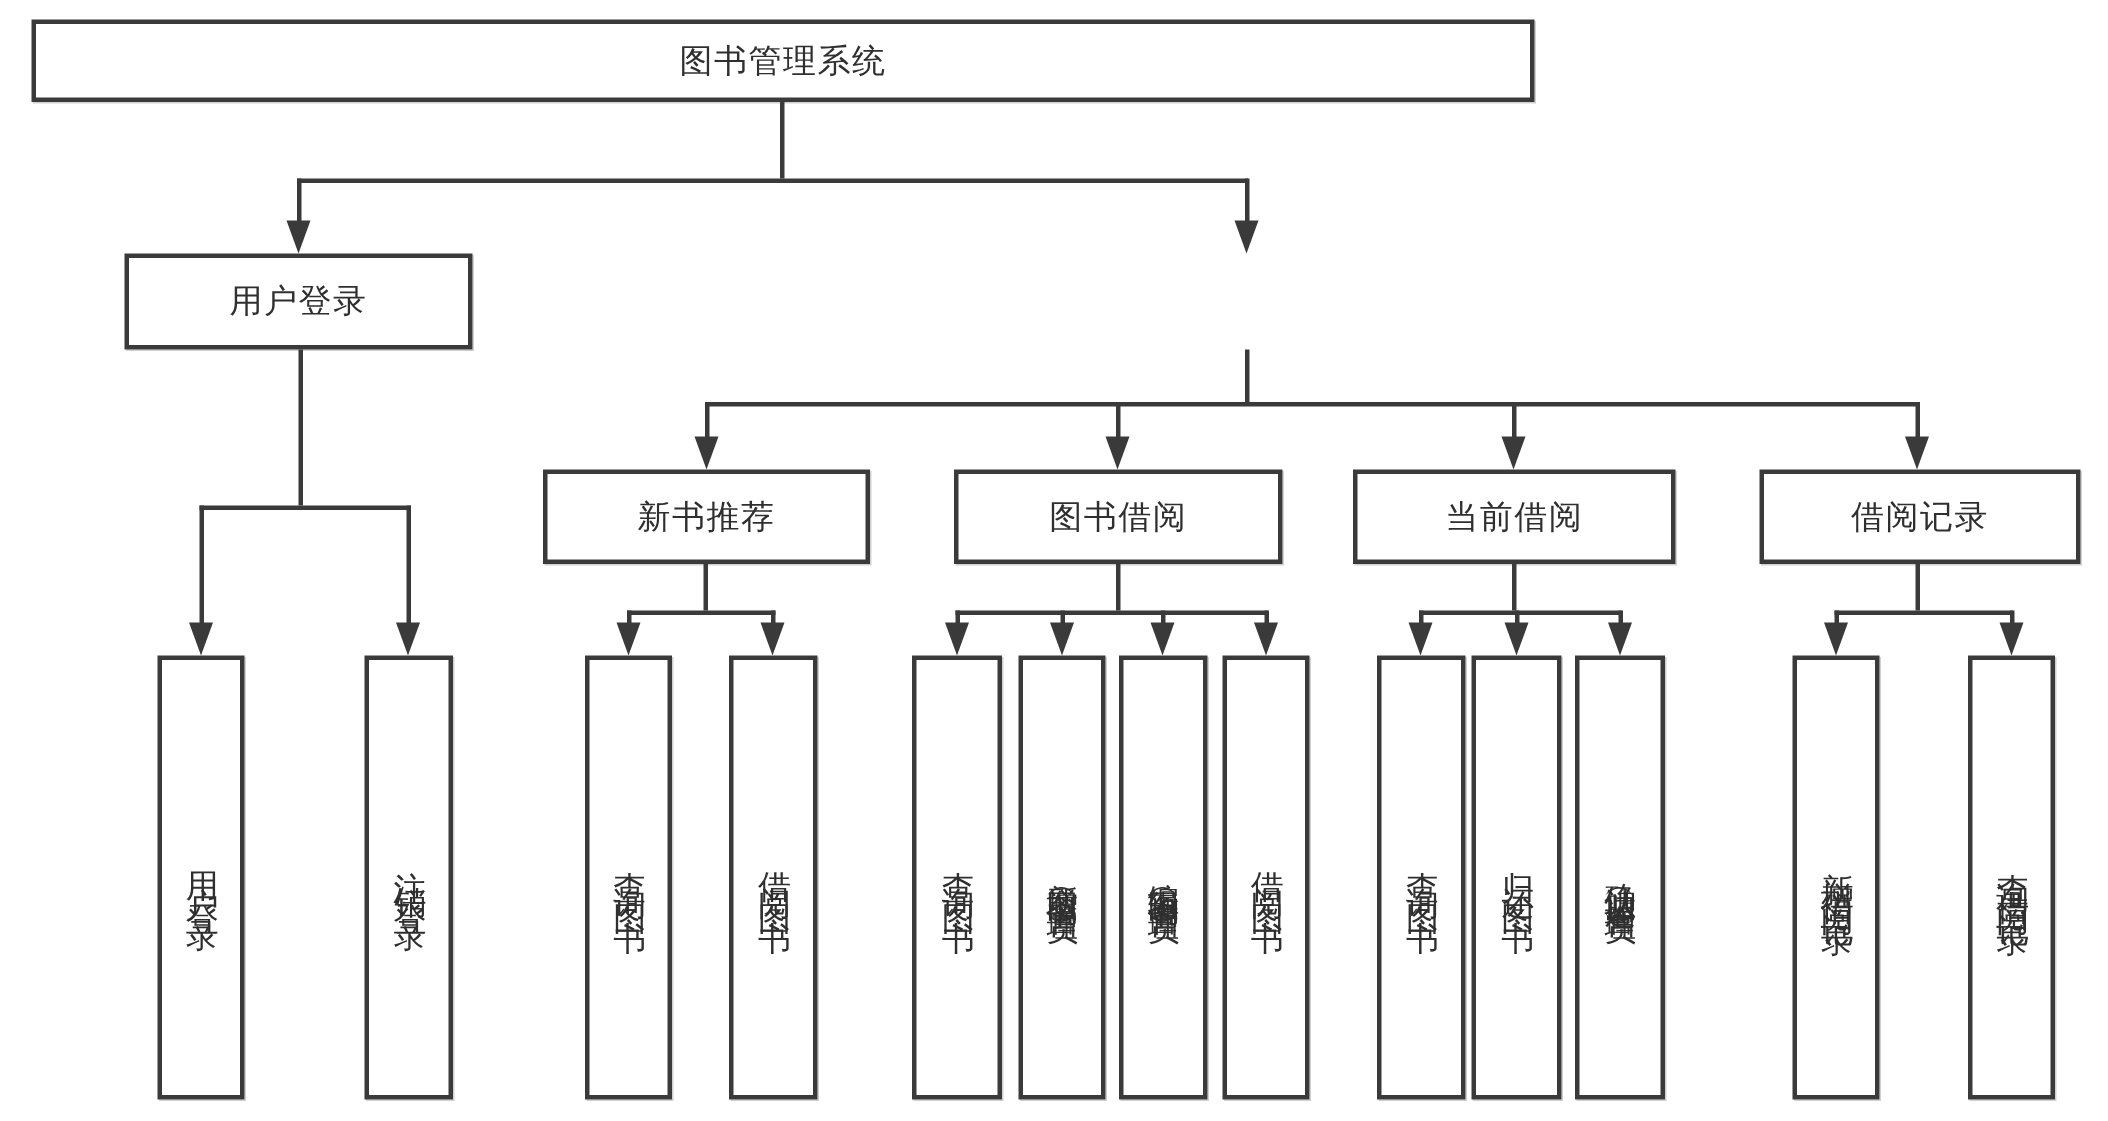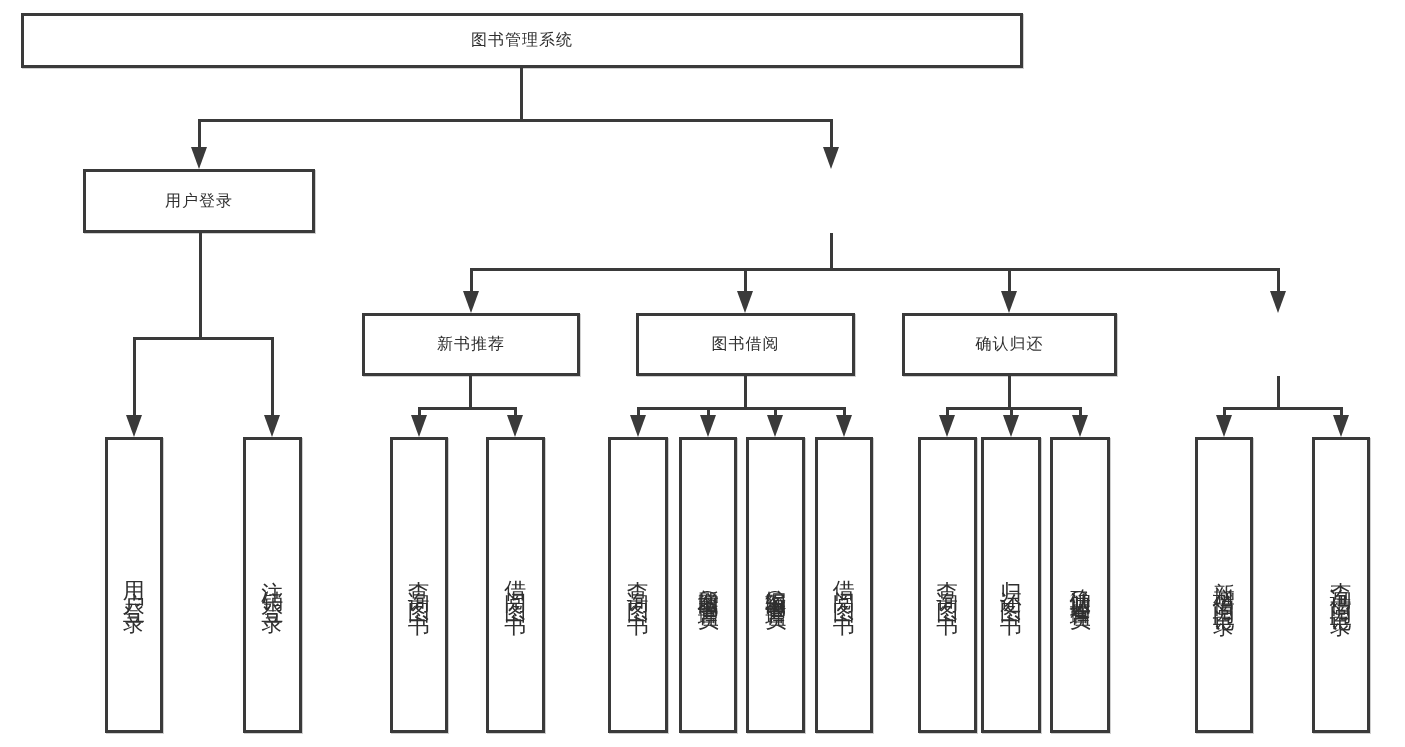--- a/index.html
+++ b/index.html
@@ -18,21 +18,21 @@
   
   .box{
     position:absolute;
     background:#ffffff;
     border:3px solid var(--line);
     color:var(--text);
     display:flex;align-items:center;justify-content:center;
     box-shadow:1px 1px 0 rgba(120,120,120,.35);
   }
   .box-h{
-    font-size:16px;
+    font-size:22px;
     letter-spacing:1px;
     white-space:nowrap;
   }
   .box-v{
     writing-mode:vertical-rl;
     text-orientation:mixed;
     font-size:22px;
     line-height:1.25;
     top:437px;height:296px;
   }
@@ -88,21 +88,22 @@
   <div class="ah" style="left:463px;top:291px;"></div>
   <div class="vl" style="left:744px;top:268px;height:25px;"></div>
   <div class="ah" style="left:737px;top:291px;"></div>
   <div class="vl" style="left:1008px;top:268px;height:25px;"></div>
   <div class="ah" style="left:1001px;top:291px;"></div>
   <div class="vl" style="left:1277px;top:268px;height:25px;"></div>
   <div class="ah" style="left:1270px;top:291px;"></div>
 
   <div class="box box-h" style="left:636px;top:313px;width:219px;height:63px;">图书借阅</div>
   <div class="box box-h" style="left:362px;top:313px;width:218px;height:63px;">新书推荐</div>
-  <div class="box box-h" style="left:902px;top:313px;width:215px;height:63px;">确认归还</div>
+  <div class="box box-h" style="left:902px;top:313px;width:215px;height:63px;">当前借阅</div>
+  <div class="box box-h" style="left:1173px;top:313px;width:214px;height:63px;">借阅记录</div>
 
   <div class="vl" style="left:469px;top:376px;height:31px;"></div>
   <div class="hl" style="left:418px;top:407px;width:99px;"></div>
   <div class="vl" style="left:418px;top:407px;height:10px;"></div>
   <div class="ah" style="left:411px;top:415px;"></div>
   <div class="vl" style="left:514px;top:407px;height:10px;"></div>
   <div class="ah" style="left:507px;top:415px;"></div>
 
   <div class="vl" style="left:744px;top:376px;height:31px;"></div>
   <div class="hl" style="left:637px;top:407px;width:208px;"></div>

